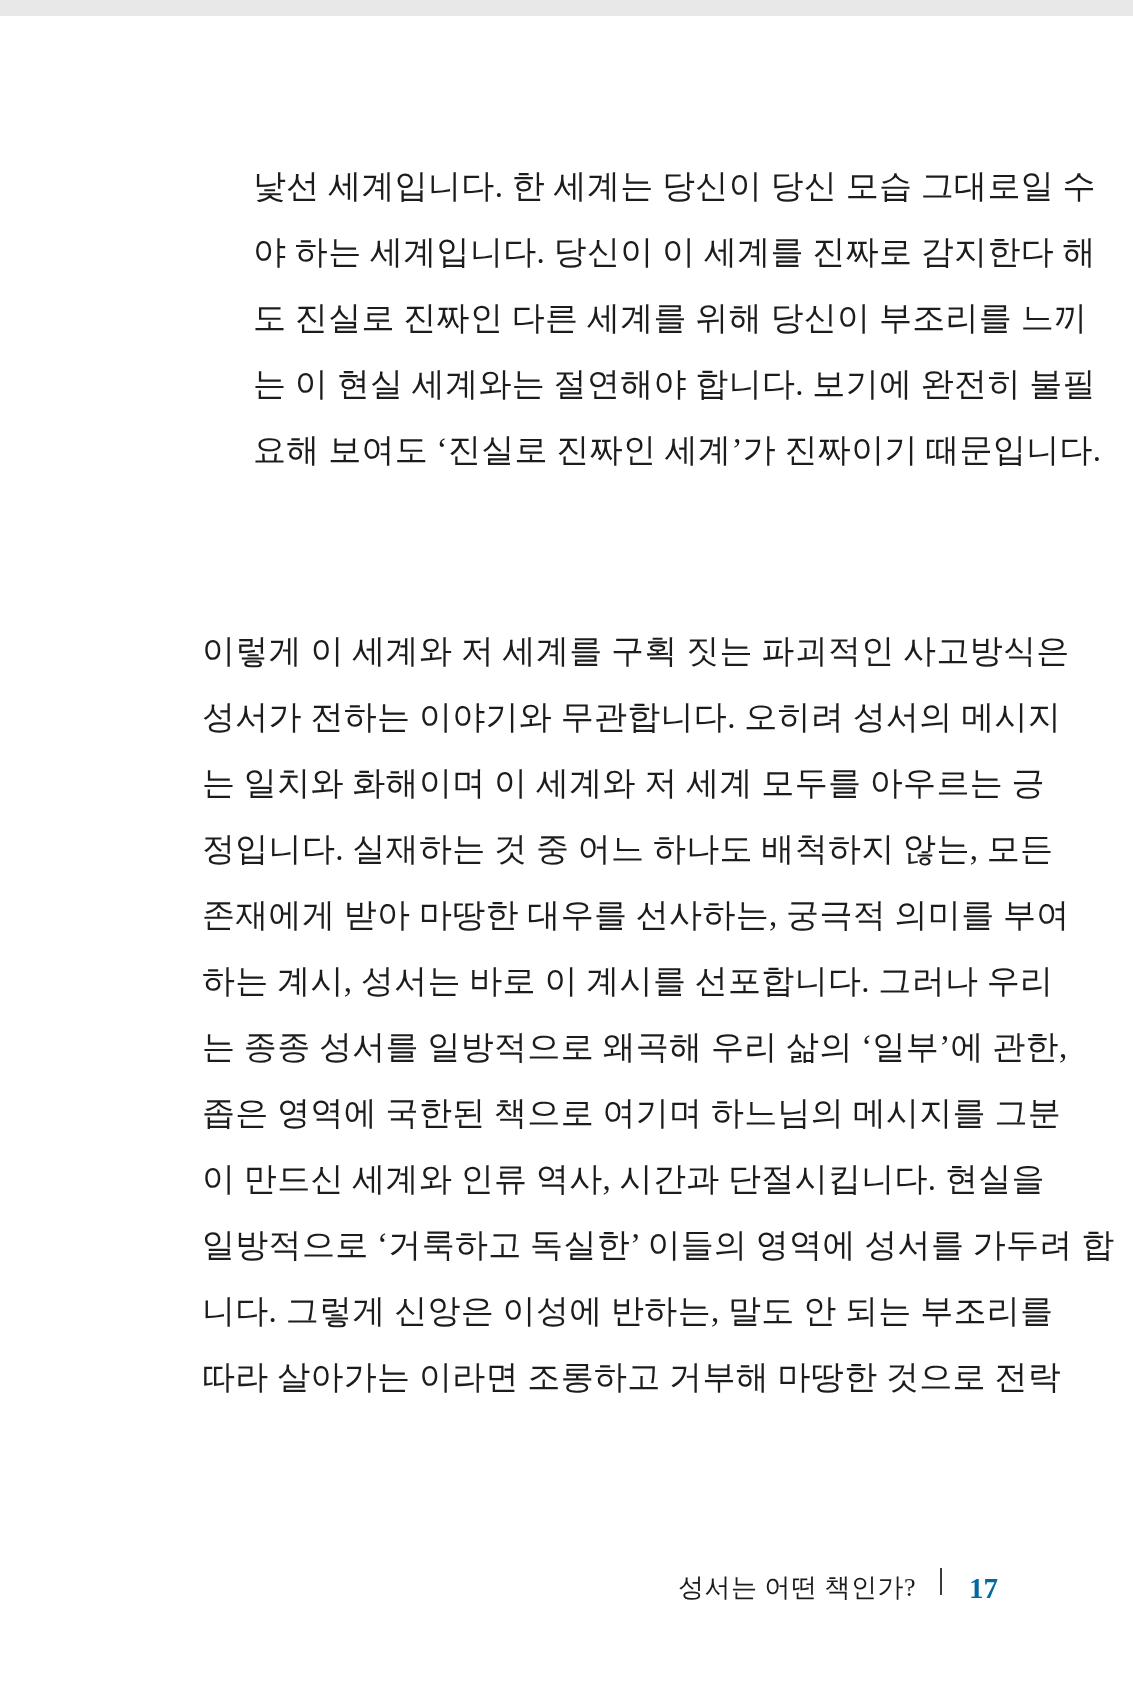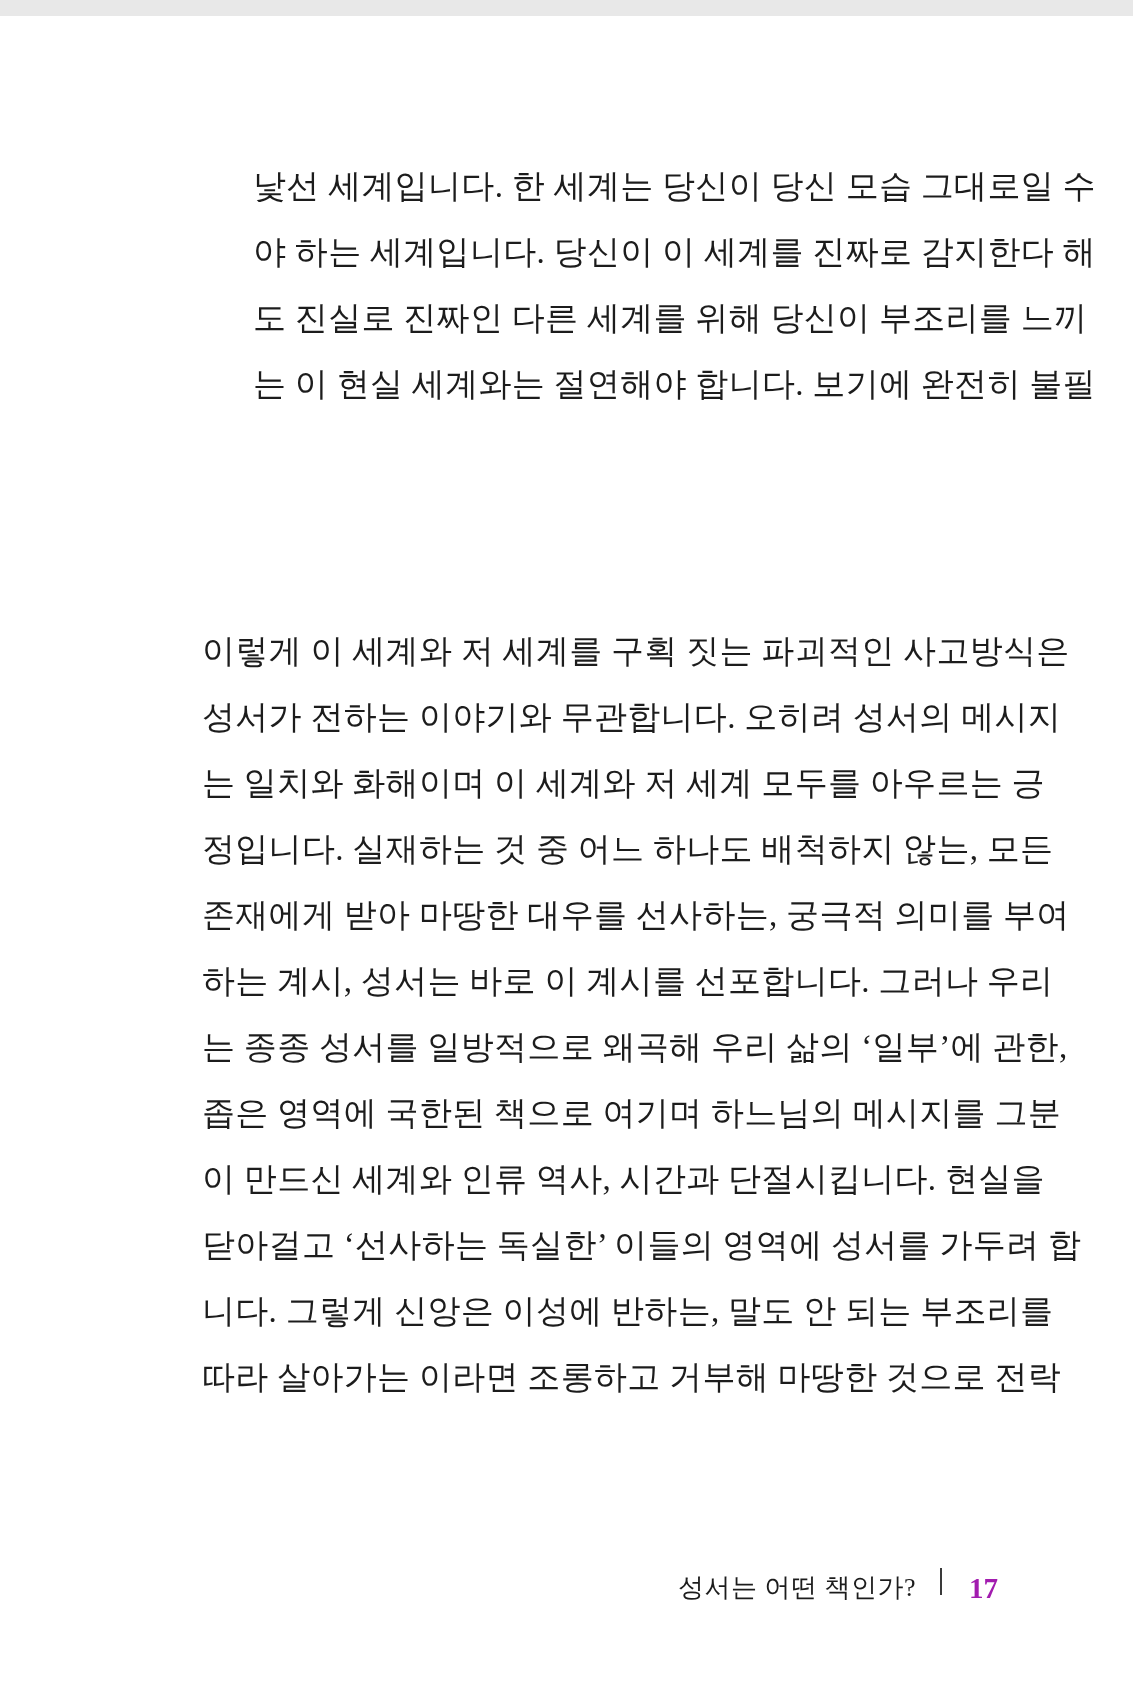--- a/index.html
+++ b/index.html
@@ -58,47 +58,48 @@
   .footer-divider {
     width: 2px;
     height: 27px;
     background: #3a3a3a;
     margin-left: 24px;
     margin-right: 27px;
   }
   .page-number {
     font-size: 29px;
     font-weight: bold;
-    color: #a21caf;
+    color: #0369a1;
     line-height: 40px;
   }
 </style>
 </head>
 <body>
 
 <div class="page">
 
   <div class="quote-block">
     <div class="text-line">낯선 세계입니다. 한 세계는 당신이 당신 모습 그대로일 수</div>
     <div class="text-line">야 하는 세계입니다. 당신이 이 세계를 진짜로 감지한다 해</div>
     <div class="text-line">도 진실로 진짜인 다른 세계를 위해 당신이 부조리를 느끼</div>
     <div class="text-line">는 이 현실 세계와는 절연해야 합니다. 보기에 완전히 불필</div>
+    <div class="text-line no-stretch">요해 보여도 ‘진실로 진짜인 세계’가 진짜이기 때문입니다.</div>
   </div>
 
   <div class="body-block">
     <div class="text-line">이렇게 이 세계와 저 세계를 구획 짓는 파괴적인 사고방식은</div>
     <div class="text-line">성서가 전하는 이야기와 무관합니다. 오히려 성서의 메시지</div>
     <div class="text-line">는 일치와 화해이며 이 세계와 저 세계 모두를 아우르는 긍</div>
     <div class="text-line">정입니다. 실재하는 것 중 어느 하나도 배척하지 않는, 모든</div>
     <div class="text-line">존재에게 받아 마땅한 대우를 선사하는, 궁극적 의미를 부여</div>
     <div class="text-line">하는 계시, 성서는 바로 이 계시를 선포합니다. 그러나 우리</div>
     <div class="text-line">는 종종 성서를 일방적으로 왜곡해 우리 삶의 ‘일부’에 관한,</div>
     <div class="text-line">좁은 영역에 국한된 책으로 여기며 하느님의 메시지를 그분</div>
     <div class="text-line">이 만드신 세계와 인류 역사, 시간과 단절시킵니다. 현실을</div>
-    <div class="text-line">닫아걸고 ‘선사하는 독실한’ 이들의 영역에 성서를 가두려 합</div>
+    <div class="text-line">일방적으로 ‘거룩하고 독실한’ 이들의 영역에 성서를 가두려 합</div>
     <div class="text-line">니다. 그렇게 신앙은 이성에 반하는, 말도 안 되는 부조리를</div>
     <div class="text-line">따라 살아가는 이라면 조롱하고 거부해 마땅한 것으로 전락</div>
   </div>
 
   <div class="footer">
     <span class="running-title">성서는 어떤 책인가?</span>
     <span class="footer-divider"></span>
     <span class="page-number">17</span>
   </div>
 

